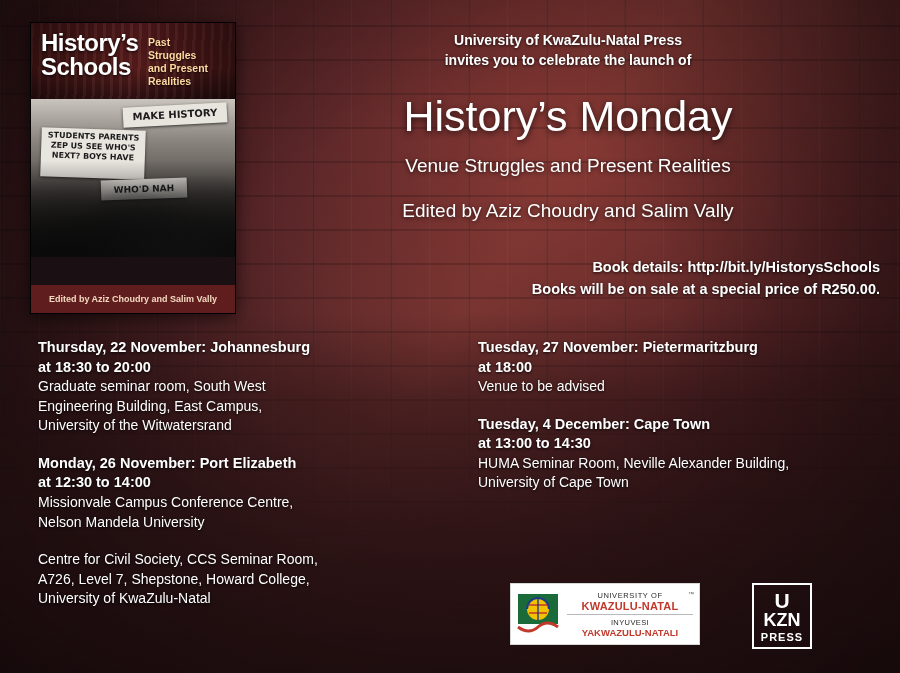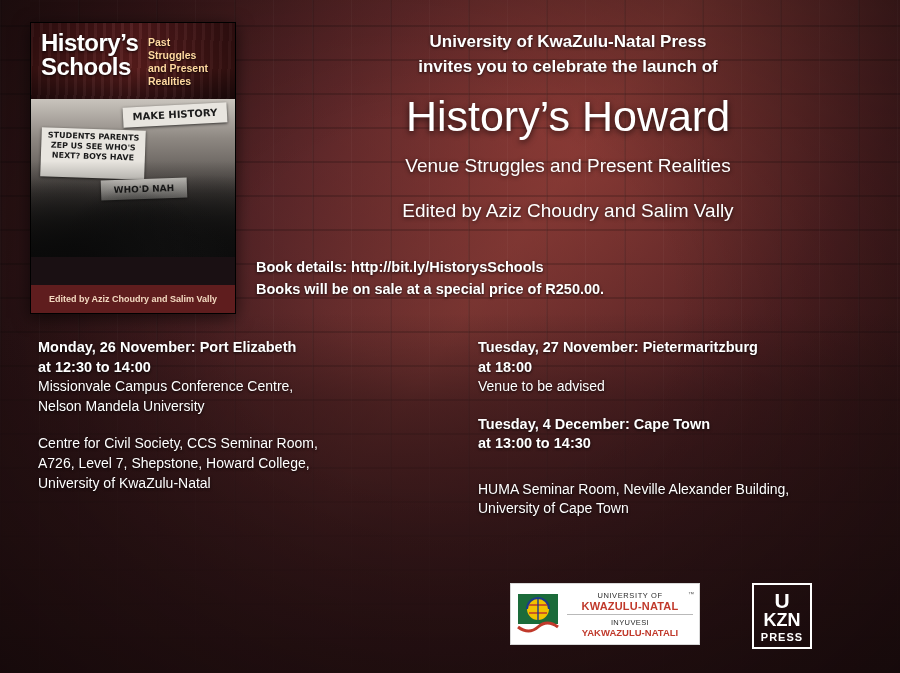--- a/index.html
+++ b/index.html
@@ -160,21 +160,21 @@
   }
 
   
   .invite {
     position: absolute;
     left: 256px;
     right: 20px;
     top: 30px;
     text-align: center;
     color: #ffffff;
-    font-size: 17px;
+    font-size: 14px;
     font-weight: bold;
     line-height: 1.45;
     text-shadow: 0 1px 3px rgba(0,0,0,0.75);
   }
   .main-title {
     position: absolute;
     left: 256px;
     right: 20px;
     top: 92px;
     text-align: center;
@@ -202,21 +202,21 @@
     text-align: center;
     color: #ffffff;
     font-size: 19px;
     text-shadow: 0 1px 4px rgba(0,0,0,0.7);
   }
   .details {
     position: absolute;
     left: 256px;
     right: 20px;
     top: 257px;
-    text-align: left;
+    text-align: right;
     color: #ffffff;
     font-size: 14.5px;
     font-weight: bold;
     line-height: 1.5;
     text-shadow: 0 1px 3px rgba(0,0,0,0.8);
   }
 
   
   .col-left {
     position: absolute;
@@ -355,30 +355,37 @@
       <div class="ph-sign sign3">WHO'D NAH</div>
       <div class="ph-crowd"></div>
     </div>
     <div class="book-credit">Edited by Aziz Choudry and Salim Vally</div>
   </div>
 
   <div class="invite">
     <div>University of KwaZulu-Natal Press</div>
     <div>invites you to celebrate the launch of</div>
   </div>
-  <div class="main-title">History’s Howard</div>
+  <div class="main-title">History’s Monday</div>
   <div class="subtitle">Venue Struggles and Present Realities</div>
   <div class="editors">Edited by Aziz Choudry and Salim Vally</div>
   <div class="details">
     <div>Book details: http://bit.ly/HistorysSchools</div>
     <div>Books will be on sale at a special price of R250.00.</div>
   </div>
 
   <div class="col-left">
     <div class="event">
+      <div class="ev-head" style="white-space: pre-line;">Thursday, 22 November: Johannesburg
+at 18:30 to 20:00</div>
+      <div class="ev-body" style="white-space: pre-line;">Graduate seminar room, South West
+Engineering Building, East Campus,
+University of the Witwatersrand</div>
+    </div>
+    <div class="event">
       <div class="ev-head" style="white-space: pre-line;">Monday, 26 November: Port Elizabeth
 at 12:30 to 14:00</div>
       <div class="ev-body" style="white-space: pre-line;">Missionvale Campus Conference Centre,
 Nelson Mandela University</div>
     </div>
     <div class="event">
       <div class="ev-body" style="white-space: pre-line;">Centre for Civil Society, CCS Seminar Room,
 A726, Level 7, Shepstone, Howard College,
 University of KwaZulu-Natal</div>
     </div>
@@ -386,21 +393,21 @@
 
   <div class="col-right">
     <div class="event">
       <div class="ev-head" style="white-space: pre-line;">Tuesday, 27 November: Pietermaritzburg
 at 18:00</div>
       <div class="ev-body" style="white-space: pre-line;">Venue to be advised</div>
     </div>
     <div class="event">
       <div class="ev-head" style="white-space: pre-line;">Tuesday, 4 December: Cape Town
 at 13:00 to 14:30</div>
-      <div class="ev-body" style="white-space: pre-line; margin-top: 26px;">HUMA Seminar Room, Neville Alexander Building,
+      <div class="ev-body" style="white-space: pre-line;">HUMA Seminar Room, Neville Alexander Building,
 University of Cape Town</div>
     </div>
   </div>
 
   <div class="logo-ukzn">
     <div class="logo-mark">
       <svg viewBox="0 0 46 46" width="46" height="46" aria-hidden="true">
         <rect x="3" y="3" width="40" height="30" fill="#1b6b3a"></rect>
         <circle cx="23" cy="18" r="11" fill="#f2c200"></circle>
         <path d="M12 18 a11 11 0 0 1 22 0" fill="none" stroke="#1b3b8b" stroke-width="2"></path>

